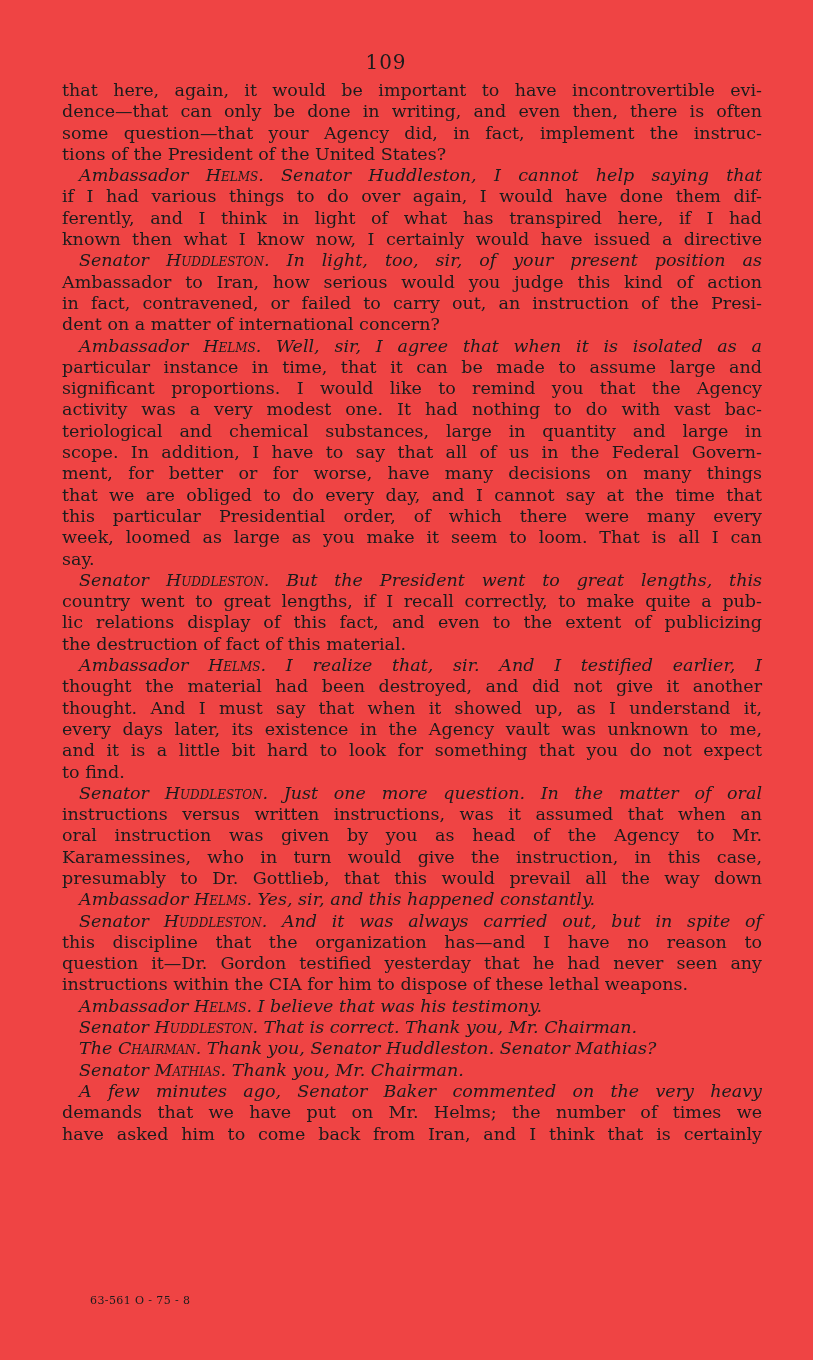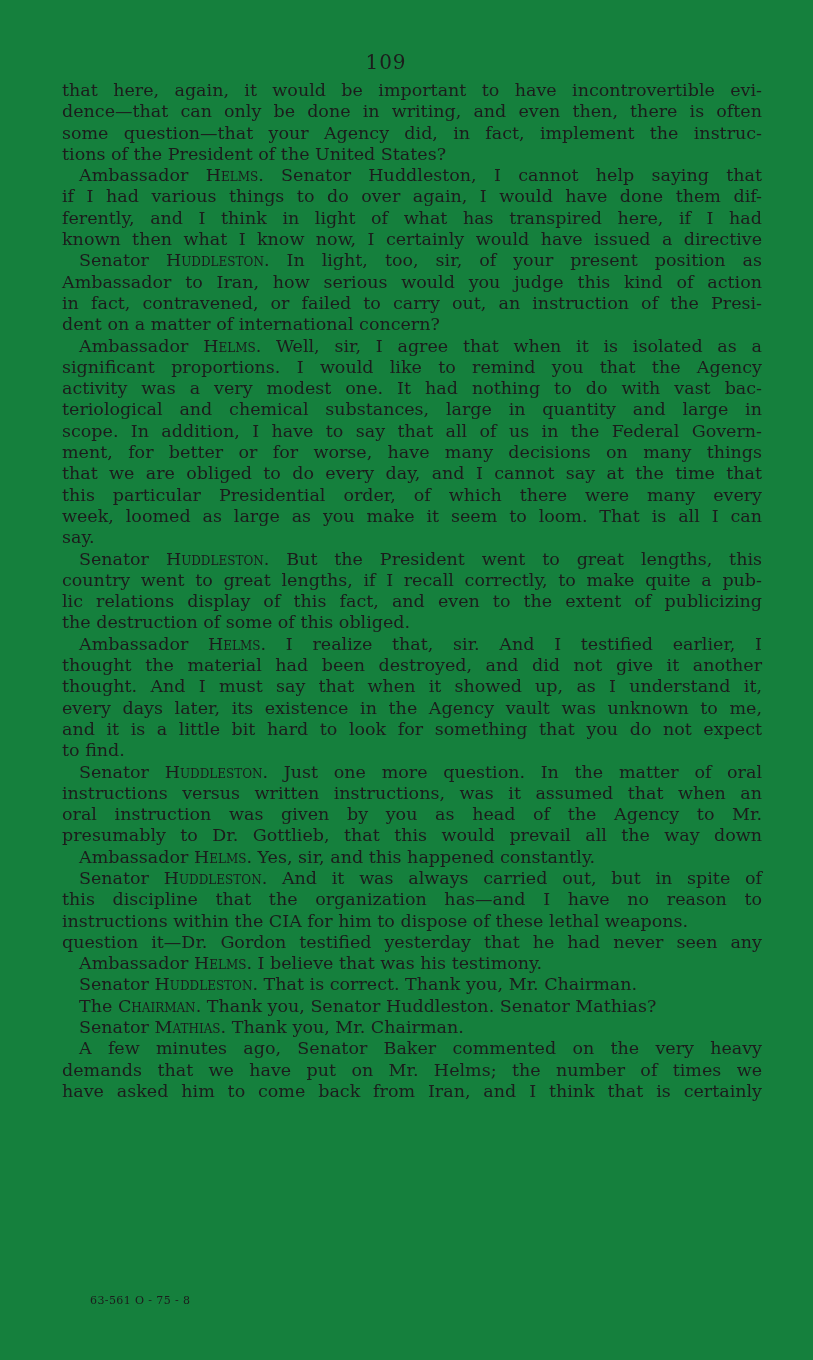--- a/index.html
+++ b/index.html
@@ -4,21 +4,21 @@
 <style>
   html, body {
     margin: 0;
     padding: 0;
     background: #ffffff;
   }
   .page {
     position: relative;
     width: 813px;
     height: 1360px;
-    background: #15803d;
+    background: #ef4444;
     font-family: "DejaVu Serif", serif;
     color: #1c1c1c;
     overflow: hidden;
   }
   .page-number {
     position: absolute;
     top: 50px;
     left: 40px;
     width: 692px;
     text-align: center;
@@ -35,20 +35,21 @@
   }
   .line {
     text-align: justify;
     text-align-last: justify;
   }
   .line.end {
     text-align-last: left;
   }
   .line.indent {
     text-indent: 17px;
+    font-style: italic;
   }
   .sc {
     font-variant: small-caps;
   }
   .imprint {
     position: absolute;
     top: 1294px;
     left: 90px;
     font-size: 11px;
     letter-spacing: 0.4px;
@@ -67,48 +68,50 @@
       <div class="line end">tions of the President of the United States?</div>
       <div class="line indent">Ambassador <span class="sc">Helms</span>. Senator Huddleston, I cannot help saying that</div>
       <div class="line">if I had various things to do over again, I would have done them dif-</div>
       <div class="line">ferently, and I think in light of what has transpired here, if I had</div>
       <div class="line">known then what I know now, I certainly would have issued a directive</div>
       <div class="line indent">Senator <span class="sc">Huddleston</span>. In light, too, sir, of your present position as</div>
       <div class="line">Ambassador to Iran, how serious would you judge this kind of action</div>
       <div class="line">in fact, contravened, or failed to carry out, an instruction of the Presi-</div>
       <div class="line end">dent on a matter of international concern?</div>
       <div class="line indent">Ambassador <span class="sc">Helms</span>. Well, sir, I agree that when it is isolated as a</div>
+      <div class="line">particular instance in time, that it can be made to assume large and</div>
       <div class="line">significant proportions. I would like to remind you that the Agency</div>
       <div class="line">activity was a very modest one. It had nothing to do with vast bac-</div>
       <div class="line">teriological and chemical substances, large in quantity and large in</div>
       <div class="line">scope. In addition, I have to say that all of us in the Federal Govern-</div>
       <div class="line">ment, for better or for worse, have many decisions on many things</div>
       <div class="line">that we are obliged to do every day, and I cannot say at the time that</div>
       <div class="line">this particular Presidential order, of which there were many every</div>
       <div class="line">week, loomed as large as you make it seem to loom. That is all I can</div>
       <div class="line end">say.</div>
       <div class="line indent">Senator <span class="sc">Huddleston</span>. But the President went to great lengths, this</div>
       <div class="line">country went to great lengths, if I recall correctly, to make quite a pub-</div>
       <div class="line">lic relations display of this fact, and even to the extent of publicizing</div>
-      <div class="line end">the destruction of some of this obliged.</div>
+      <div class="line end">the destruction of fact of this material.</div>
       <div class="line indent">Ambassador <span class="sc">Helms</span>. I realize that, sir. And I testified earlier, I</div>
       <div class="line">thought the material had been destroyed, and did not give it another</div>
       <div class="line">thought. And I must say that when it showed up, as I understand it,</div>
       <div class="line">every days later, its existence in the Agency vault was unknown to me,</div>
       <div class="line">and it is a little bit hard to look for something that you do not expect</div>
       <div class="line end">to find.</div>
       <div class="line indent">Senator <span class="sc">Huddleston</span>. Just one more question. In the matter of oral</div>
       <div class="line">instructions versus written instructions, was it assumed that when an</div>
       <div class="line">oral instruction was given by you as head of the Agency to Mr.</div>
+      <div class="line">Karamessines, who in turn would give the instruction, in this case,</div>
       <div class="line">presumably to Dr. Gottlieb, that this would prevail all the way down</div>
       <div class="line indent end">Ambassador <span class="sc">Helms</span>. Yes, sir, and this happened constantly.</div>
       <div class="line indent">Senator <span class="sc">Huddleston</span>. And it was always carried out, but in spite of</div>
       <div class="line">this discipline that the organization has—and I have no reason to</div>
+      <div class="line">question it—Dr. Gordon testified yesterday that he had never seen any</div>
       <div class="line end">instructions within the CIA for him to dispose of these lethal weapons.</div>
-      <div class="line">question it—Dr. Gordon testified yesterday that he had never seen any</div>
       <div class="line indent end">Ambassador <span class="sc">Helms</span>. I believe that was his testimony.</div>
       <div class="line indent end">Senator <span class="sc">Huddleston</span>. That is correct. Thank you, Mr. Chairman.</div>
       <div class="line indent end">The <span class="sc">Chairman</span>. Thank you, Senator Huddleston. Senator Mathias?</div>
       <div class="line indent end">Senator <span class="sc">Mathias</span>. Thank you, Mr. Chairman.</div>
       <div class="line indent">A few minutes ago, Senator Baker commented on the very heavy</div>
       <div class="line">demands that we have put on Mr. Helms; the number of times we</div>
       <div class="line">have asked him to come back from Iran, and I think that is certainly</div>
     </div>
 
   <div class="imprint">63-561 O - 75 - 8</div>

